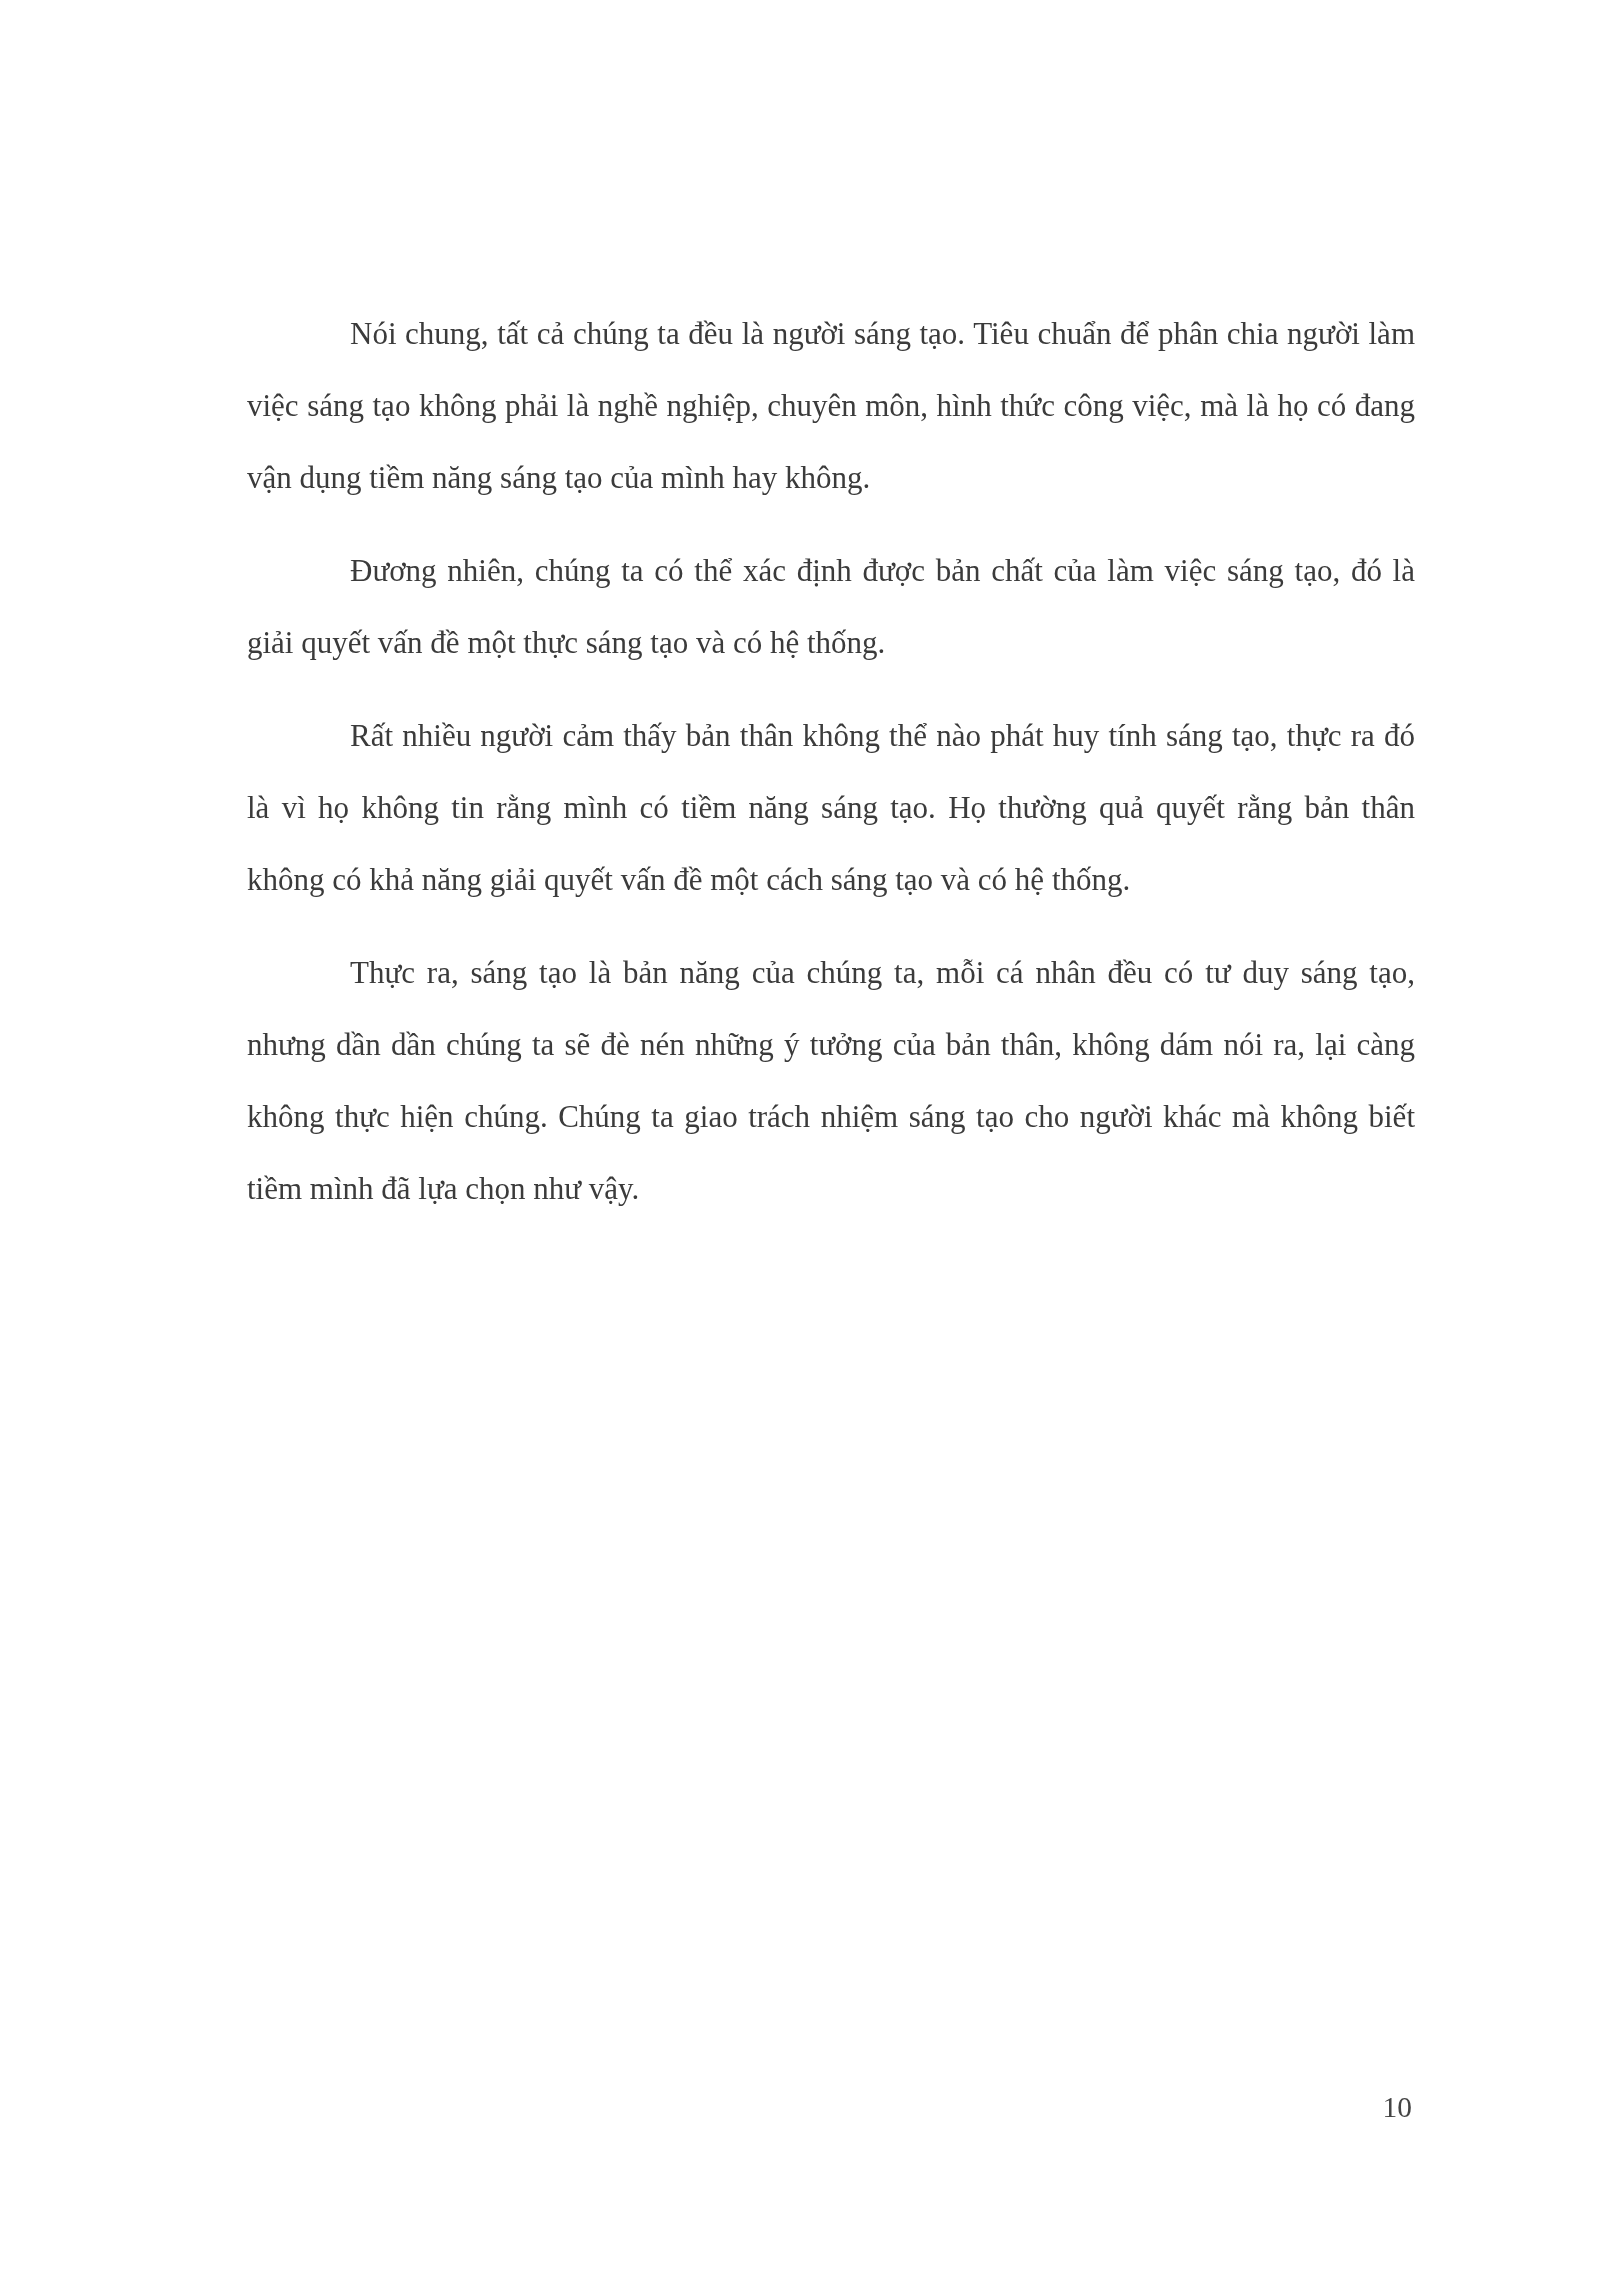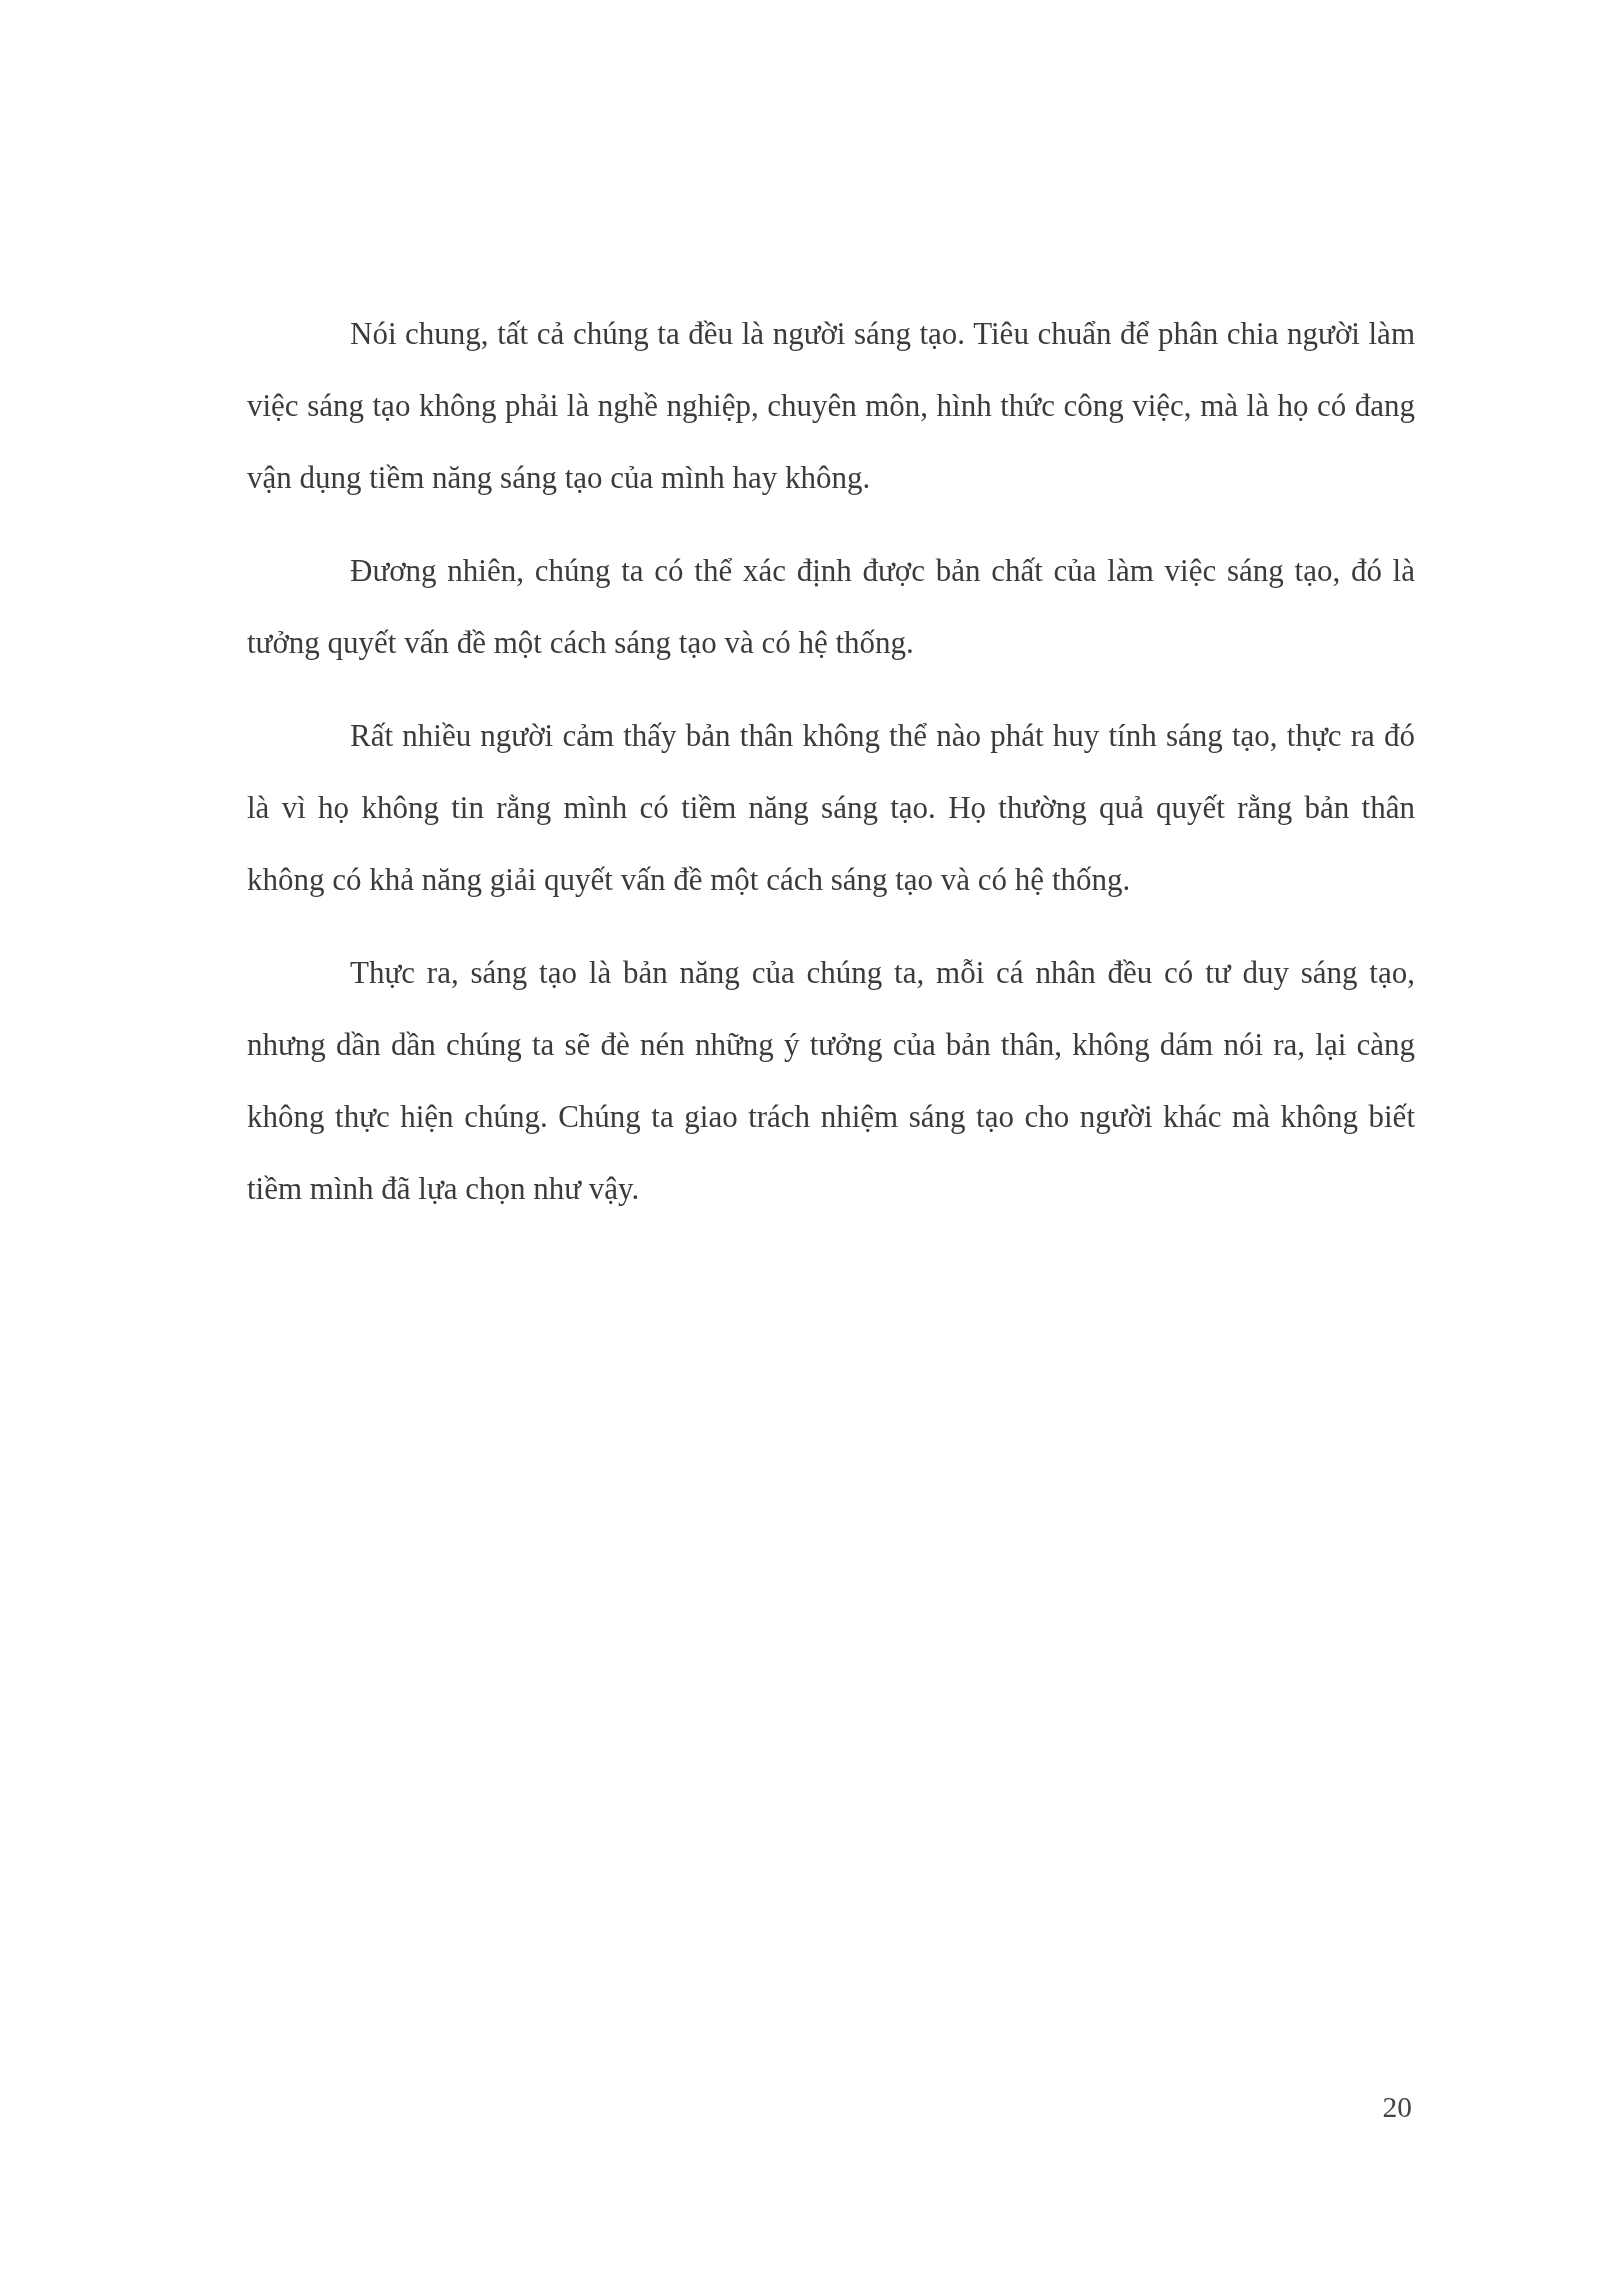--- a/index.html
+++ b/index.html
@@ -55,26 +55,26 @@
 </style>
 </head>
 <body>
 
 <div class="page">
 
   <div class="content">
 
     <p class="body-paragraph">Nói chung, tất cả chúng ta đều là người sáng tạo. Tiêu chuẩn để phân chia người làm việc sáng tạo không phải là nghề nghiệp, chuyên môn, hình thức công việc, mà là họ có đang vận dụng tiềm năng sáng tạo của mình hay không.</p>
 
-    <p class="body-paragraph">Đương nhiên, chúng ta có thể xác định được bản chất của làm việc sáng tạo, đó là tưởng quyết vấn đề một cách sáng tạo và có hệ thống.</p>
+    <p class="body-paragraph">Đương nhiên, chúng ta có thể xác định được bản chất của làm việc sáng tạo, đó là giải quyết vấn đề một thực sáng tạo và có hệ thống.</p>
 
 
 
     <p class="body-paragraph">Rất nhiều người cảm thấy bản thân không thể nào phát huy tính sáng tạo, thực ra đó là vì họ không tin rằng mình có tiềm năng sáng tạo. Họ thường quả quyết rằng bản thân không có khả năng giải quyết vấn đề một cách sáng tạo và có hệ thống.</p>
 
     <p class="body-paragraph">Thực ra, sáng tạo là bản năng của chúng ta, mỗi cá nhân đều có tư duy sáng tạo, nhưng dần dần chúng ta sẽ đè nén những ý tưởng của bản thân, không dám nói ra, lại càng không thực hiện chúng. Chúng ta giao trách nhiệm sáng tạo cho người khác mà không biết tiềm mình đã lựa chọn như vậy.</p>
 
   </div>
 
-  <div class="page-number">20</div>
+  <div class="page-number">10</div>
 
 </div>
 
 
 </body></html>

